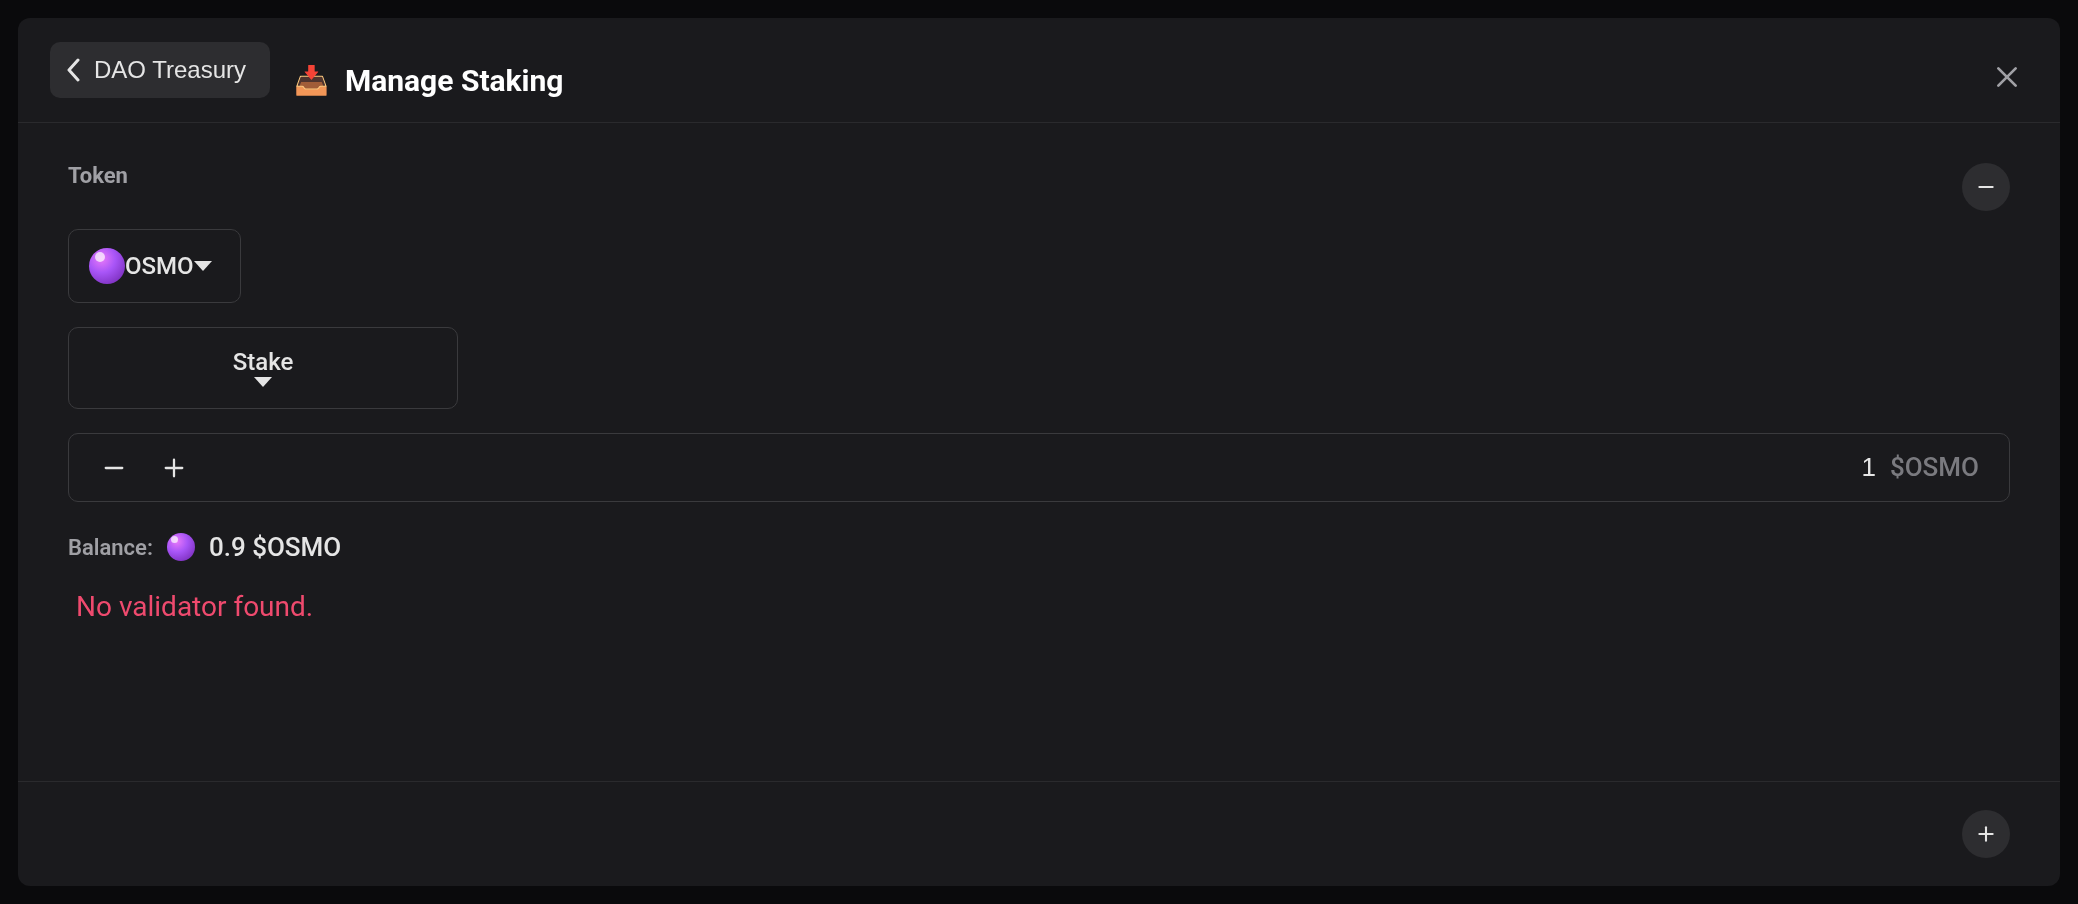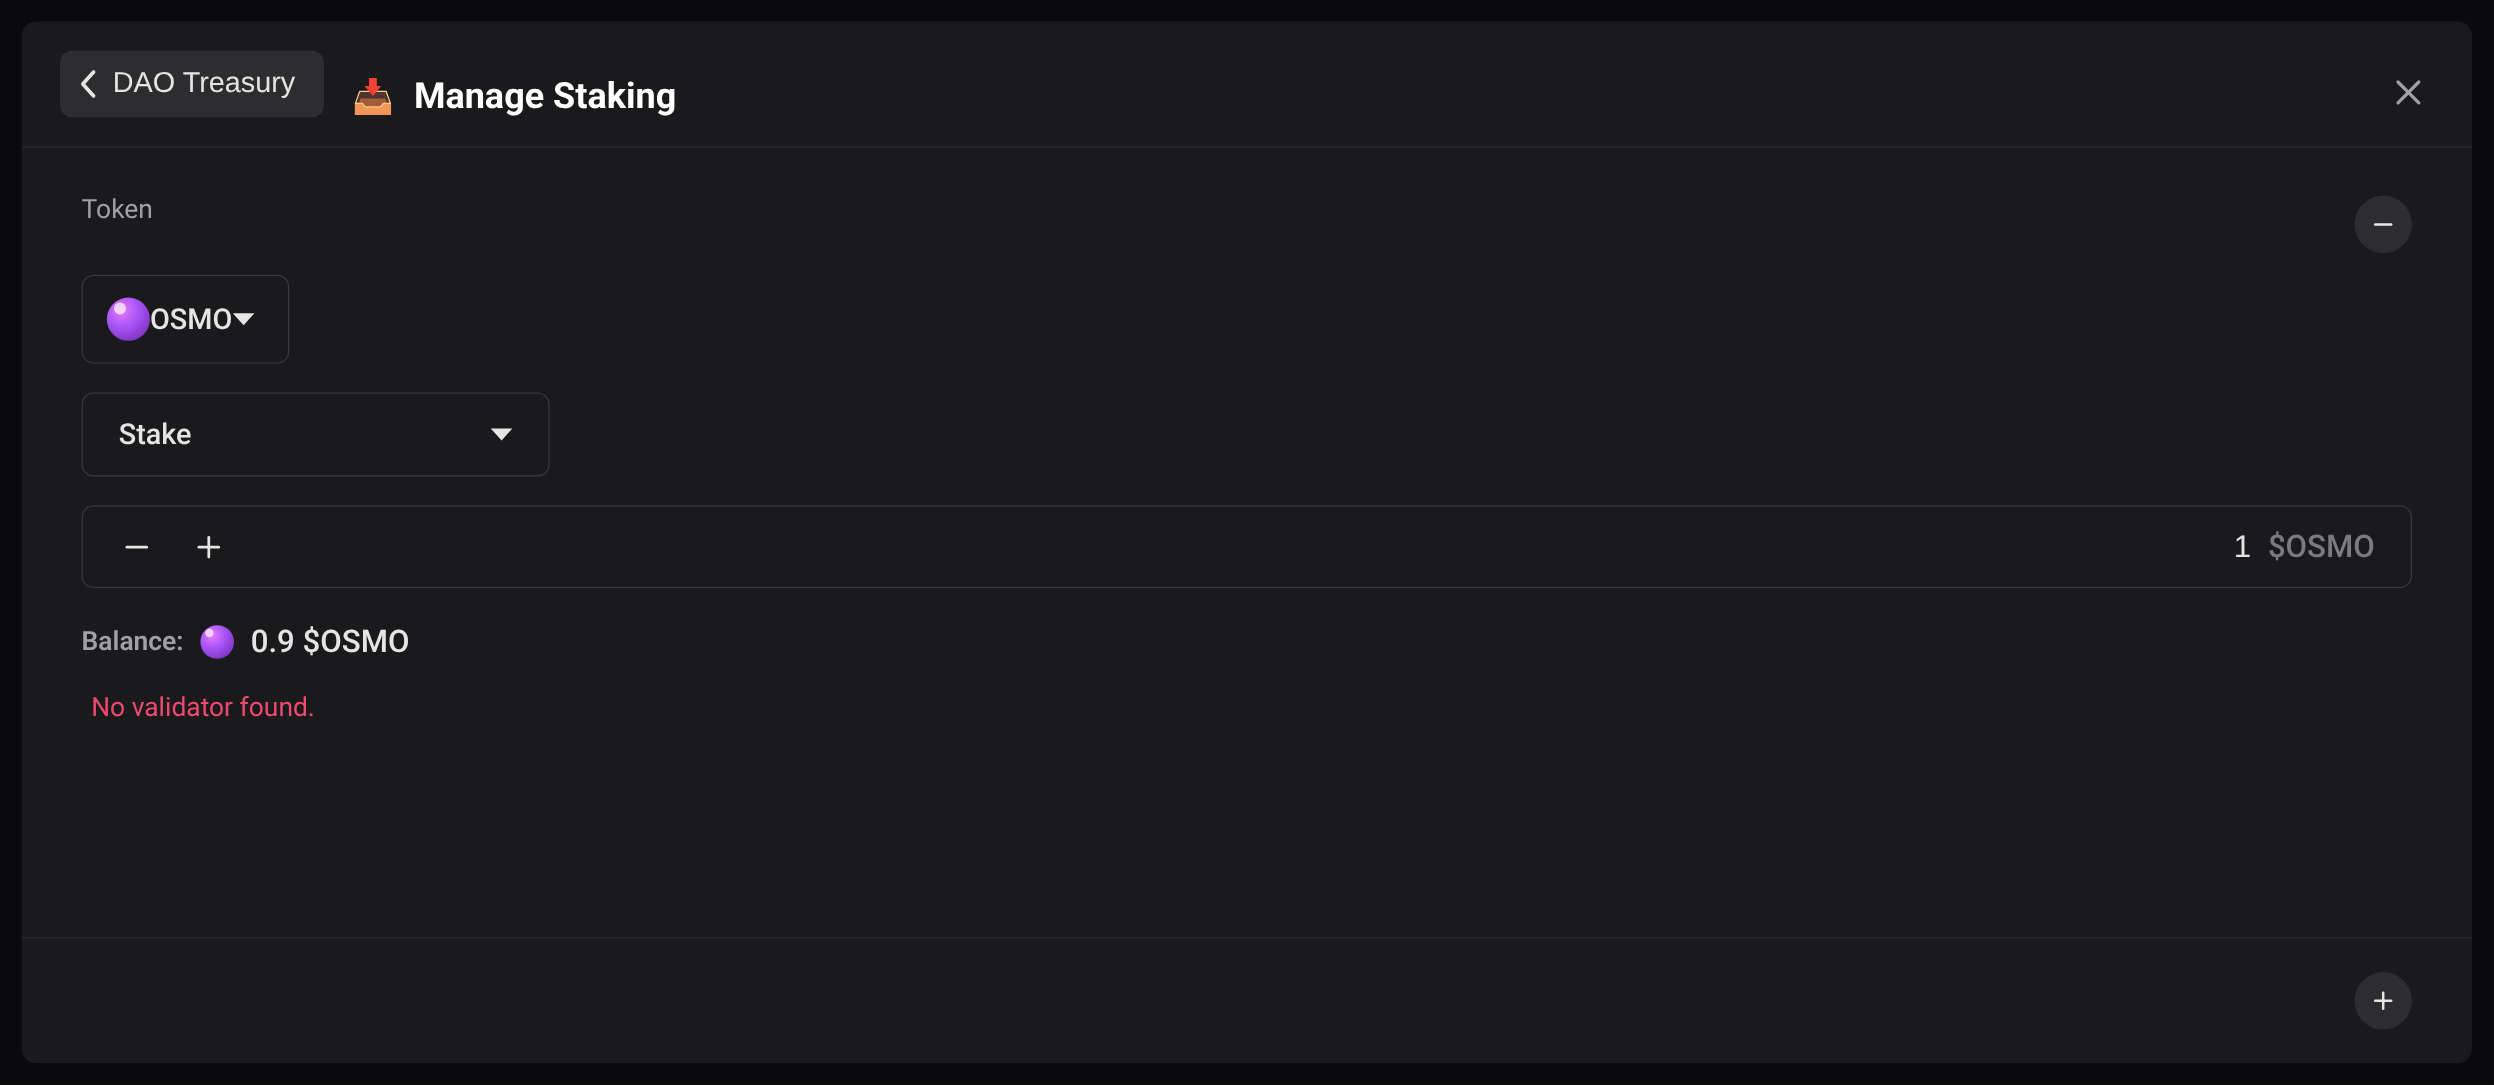--- a/index.html
+++ b/index.html
@@ -103,21 +103,21 @@
     
     .section-header {
       display: flex;
       align-items: flex-start;
       justify-content: space-between;
     }
     
     .label {
       font-size: 22px;
       color: #a0a0a5;
-      font-weight: 400;
+      font-weight: 700;
     }
     
     .remove-action-button {
       width: 48px;
       height: 48px;
       border-radius: 50%;
       background: #2d2d30;
       border: none;
       color: #e5e5e5;
       display: flex;
@@ -195,20 +195,21 @@
     .stake-select {
       display: flex;
       align-items: center;
       justify-content: space-between;
       background: transparent;
       border: 1px solid #3a3a3d;
       border-radius: 10px;
       padding: 20px 30px;
       cursor: pointer;
       width: 390px;
+      flex-direction: column;
     }
     
     .stake-label {
       font-size: 24px;
       color: #e5e5e5;
       font-weight: 500;
     }
     
     .validator-button {
       flex: 1;
@@ -289,21 +290,21 @@
       font-weight: 600;
     }
     
     .balance-value {
       font-size: 26px;
       color: #e5e5e5;
       font-weight: 500;
     }
     
     .error-message {
-      font-size: 22px;
+      font-size: 28px;
       color: #ef4a6e;
       font-weight: 400;
       margin-top: 4px;
       padding-left: 8px;
     }
     
     .modal-footer {
       border-top: 1px solid #2a2a2d;
       padding: 28px 50px;
       display: flex;

